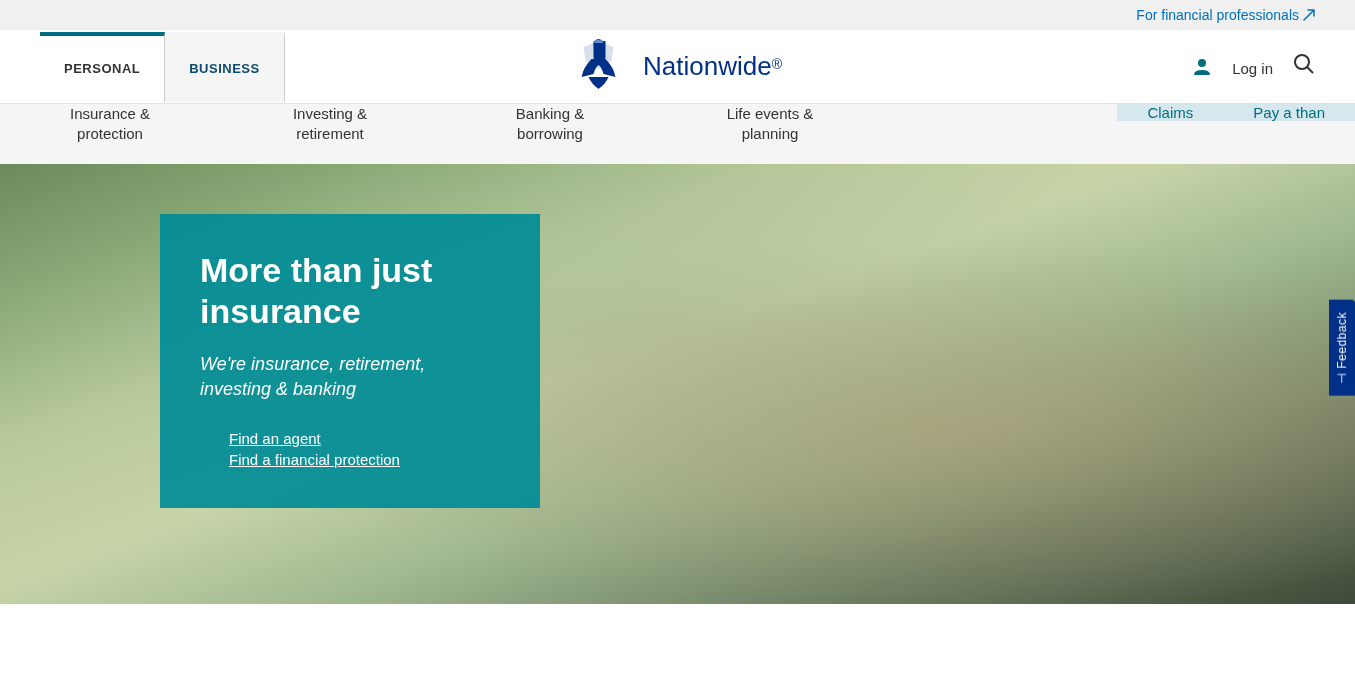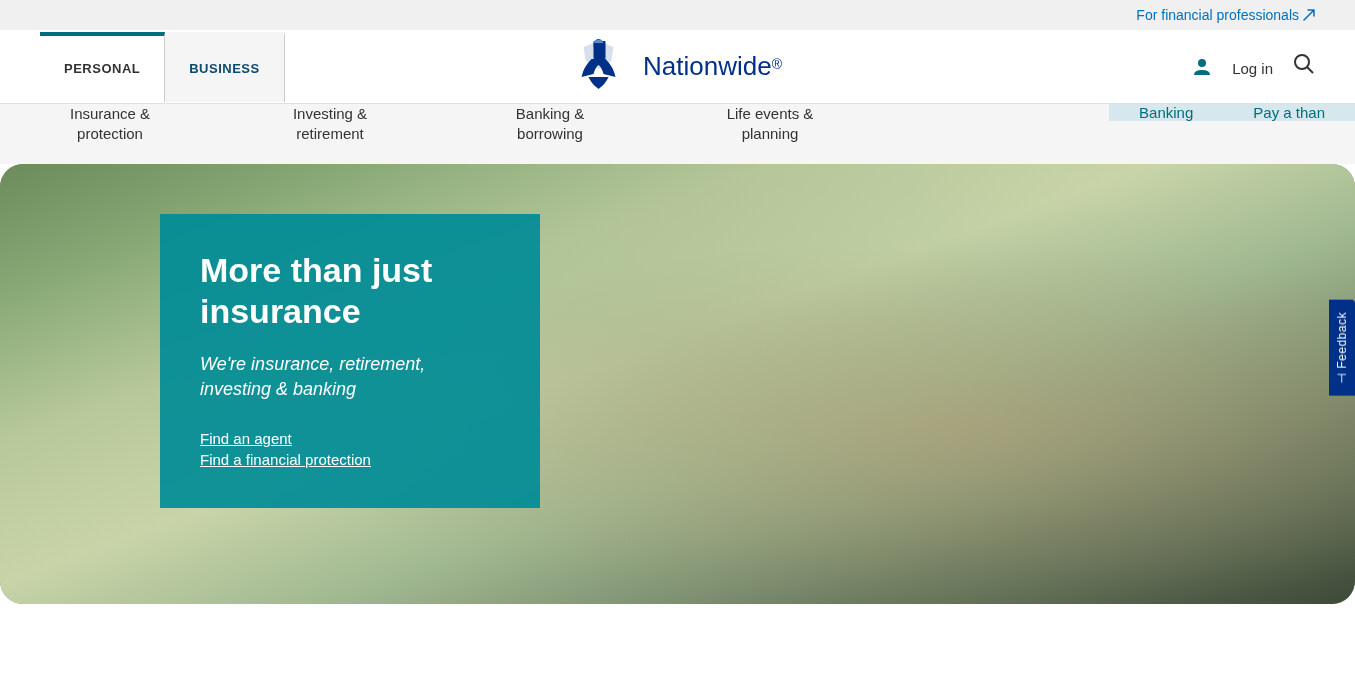--- a/index.html
+++ b/index.html
@@ -144,21 +144,20 @@
       font-weight: 500;
     }
 
     
     .hero {
       position: relative;
       width: 1355px;
       height: 440px;
       overflow: hidden;
       background: #8a9b8a;
-      border-radius: 23px;
     }
     
     .hero-photo {
       position: absolute;
       top: 0; left: 0; right: 0; bottom: 0;
       background:
         radial-gradient(ellipse at 70% 60%, rgba(180,160,120,0.6) 0%, transparent 50%),
         radial-gradient(ellipse at 50% 40%, rgba(150,180,140,0.4) 0%, transparent 60%),
         linear-gradient(160deg, #6b8c5a 0%, #8aab78 15%, #b8c89a 30%, #c8d4a8 45%, #a0b890 60%, #6b7c60 80%, #3d4a38 100%);
     }
@@ -183,20 +182,21 @@
       font-size: 18px;
       font-style: italic;
       line-height: 1.4;
       margin-bottom: 28px;
       font-weight: 400;
     }
     .hero-links {
       display: flex;
       flex-direction: column;
       gap: 4px;
+      margin-left: 29px;
     }
     .hero-link {
       color: #fff;
       text-decoration: underline;
       font-size: 15px;
       cursor: pointer;
     }
 
     
     .feedback-vertical {
@@ -287,21 +287,21 @@
   <div class="nav-item">
     <span>Banking &amp;
 borrowing</span>
   </div>
   <div class="nav-item">
     <span>Life events &amp;
 planning</span>
   </div>
   <div class="nav-right">
     <div class="nav-right-item">
-      <span>Banking</span>
+      <span>Claims</span>
     </div>
     <div class="nav-right-item">
       <span>Pay a than</span>
     </div>
   </div>
 </div>
 
 <div class="hero">
   <div class="hero-photo"></div>
 

